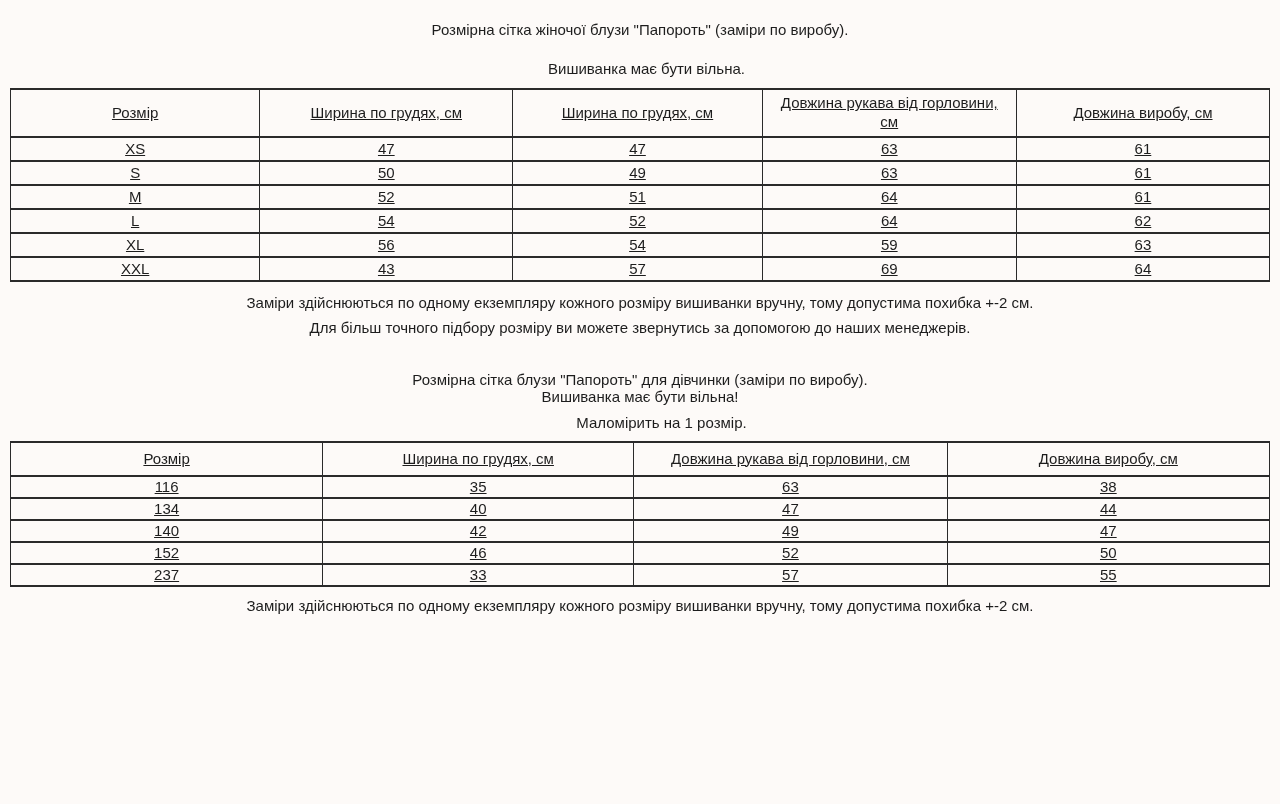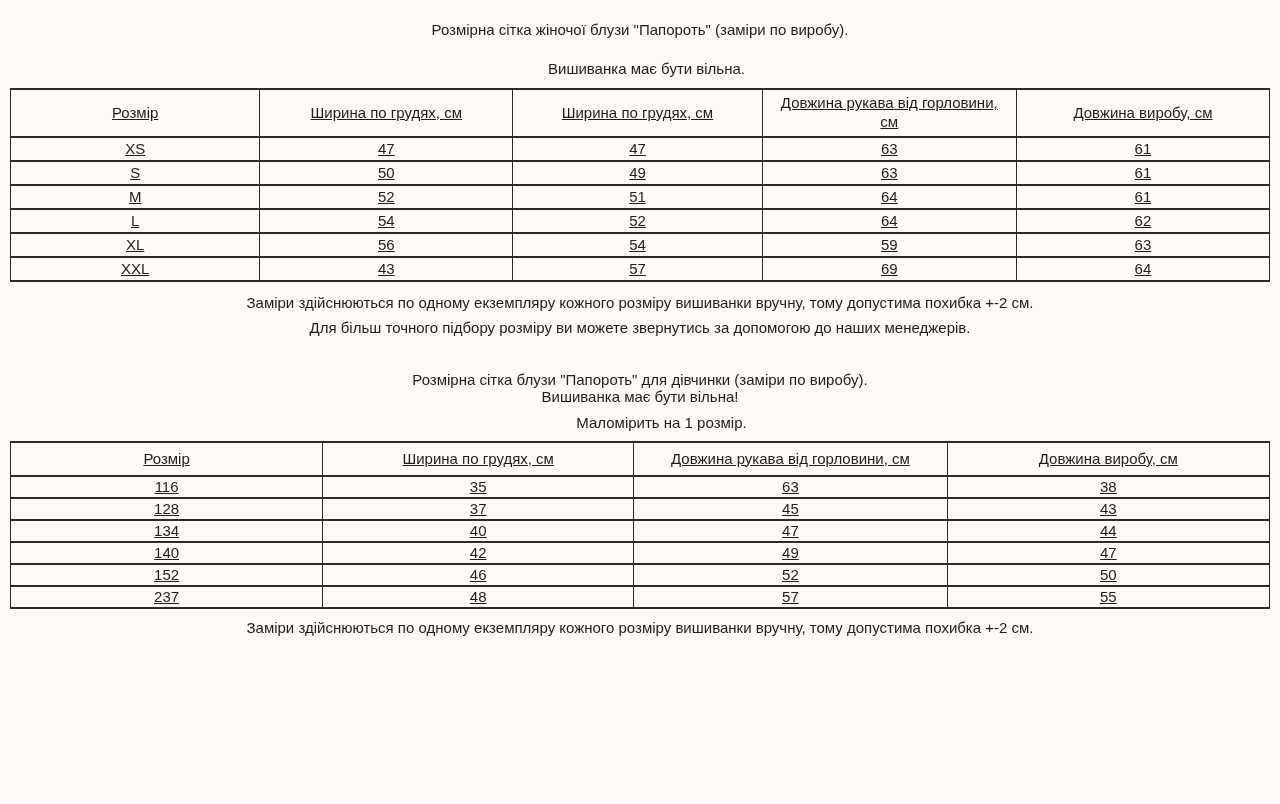--- a/index.html
+++ b/index.html
@@ -146,46 +146,40 @@
         </tr>
       </thead>
       <tbody>
         <tr>
           <td>116</td>
           <td>35</td>
           <td>63</td>
           <td>38</td>
         </tr>
         <tr>
-          <td>128</td>
-          <td>37</td>
-          <td>45</td>
-          <td>43</td>
-        </tr>
-        <tr>
           <td>134</td>
           <td>40</td>
           <td>47</td>
           <td>44</td>
         </tr>
         <tr>
           <td>140</td>
           <td>42</td>
           <td>49</td>
           <td>47</td>
         </tr>
         <tr>
           <td>152</td>
           <td>46</td>
           <td>52</td>
           <td>50</td>
         </tr>
         <tr>
           <td>237</td>
-          <td>48</td>
+          <td>33</td>
           <td>57</td>
           <td>55</td>
         </tr>
       </tbody>
     </table>
 
   <div class="note-bottom center-text">Заміри здійснюються  по одному екземпляру кожного розміру вишиванки вручну, тому допустима похибка +-2 см.</div>
 
 </div>
 

